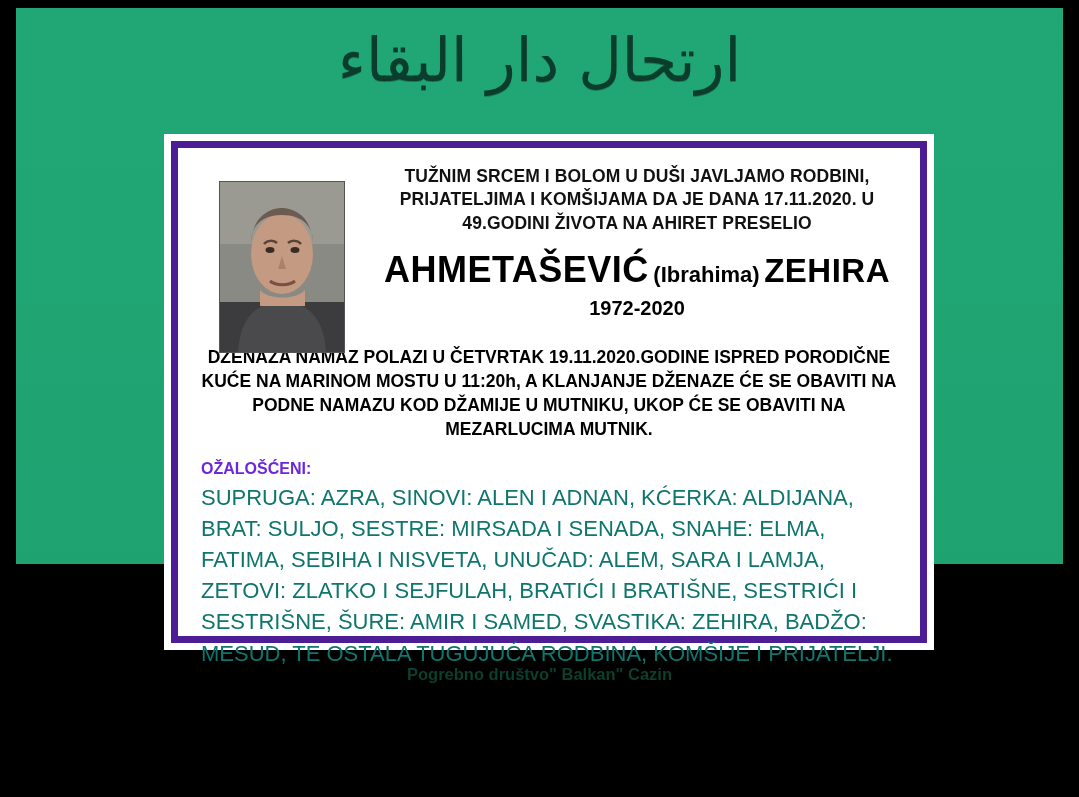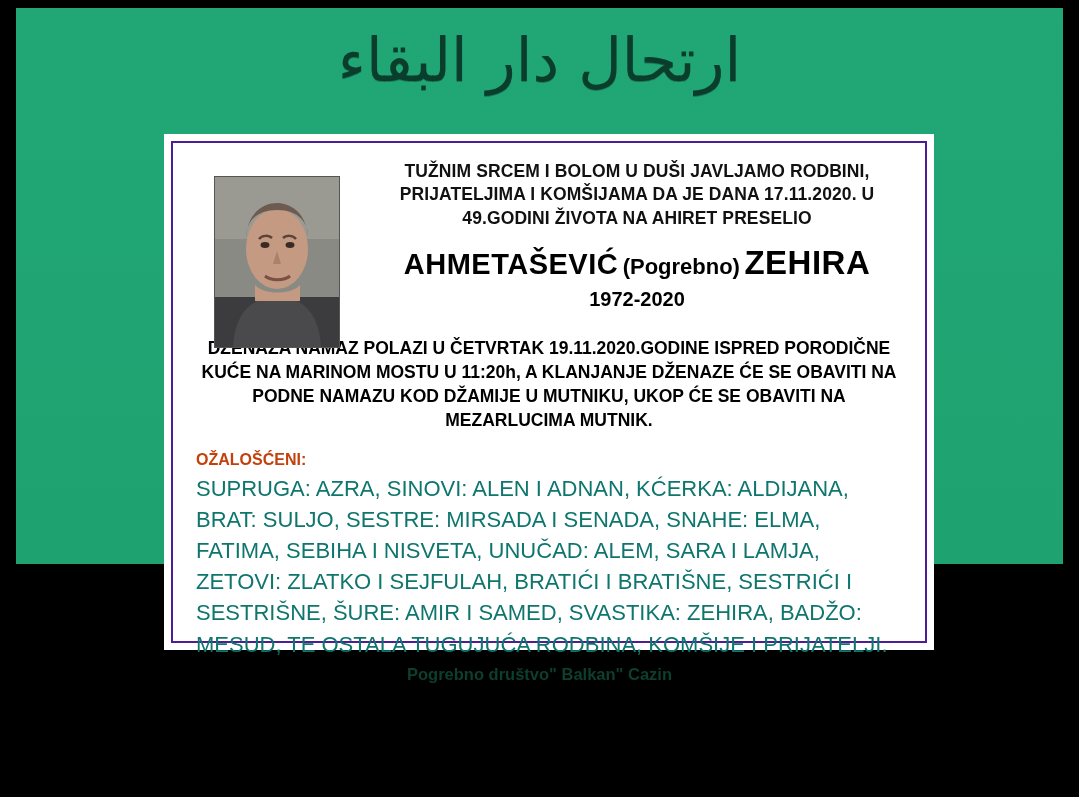--- a/index.html
+++ b/index.html
@@ -55,21 +55,21 @@
     top: 126px;
     width: 770px;
     height: 516px;
     background: #ffffff;
     padding: 7px;
     box-sizing: border-box;
   }
   .notice-inner-border {
     width: 100%;
     height: 100%;
-    border: 2px solid #4c1d95;
+    border: 7px solid #4c1d95;
     box-sizing: border-box;
     padding: 7px 9px 9px 9px;
     background: #ffffff;
   }
 
   .notice-body {
     position: relative;
     width: 100%;
     height: 100%;
     box-sizing: border-box;
@@ -101,21 +101,21 @@
   }
 
   .name-line {
     text-align: center;
     padding-left: 176px;
     margin-top: 14px;
     color: #000;
     white-space: nowrap;
   }
   .name-surname {
-    font-size: 29px;
+    font-size: 36px;
     font-weight: 700;
     letter-spacing: 0.5px;
   }
   .name-father {
     font-size: 22px;
     font-weight: 700;
   }
   .name-given {
     font-size: 33px;
     font-weight: 700;
@@ -136,21 +136,21 @@
     font-size: 17.5px;
     font-weight: 700;
     line-height: 1.36;
     color: #000;
   }
 
   .mourners-label {
     margin: 18px 0 0 14px;
     font-size: 16px;
     font-weight: 600;
-    color: #c2410c;
+    color: #6d28d9;
     text-align: left;
   }
 
   .mourners-text {
     margin: 4px 14px 0 14px;
     font-size: 22px;
     font-weight: 400;
     line-height: 1.42;
     color: #0f766e;
     text-align: left;
@@ -222,21 +222,21 @@
               <path d="M62 74 L58 87 L66 87 Z" fill="#ab816b"></path>
               <path d="M50 99 C56 104 69 104 75 99" stroke="#7a4f44" stroke-width="3" fill="none"></path>
               <path d="M40 108 C48 118 77 118 85 108 L85 124 L40 124 Z" fill="#c49a83"></path>
             </svg>
           </div>
 
           <div class="headline">TUŽNIM SRCEM I BOLOM U DUŠI JAVLJAMO RODBINI, PRIJATELJIMA I KOMŠIJAMA DA JE DANA 17.11.2020. U 49.GODINI ŽIVOTA NA AHIRET PRESELIO</div>
 
           <div class="name-line">
             <span class="name-surname">AHMETAŠEVIĆ</span>
-            <span class="name-father">(Pogrebno)</span>
+            <span class="name-father">(Ibrahima)</span>
             <span class="name-given">ZEHIRA</span>
           </div>
 
           <div class="years">1972-2020</div>
 
           <div class="funeral-info">DŽENAZA NAMAZ POLAZI U ČETVRTAK 19.11.2020.GODINE ISPRED PORODIČNE KUĆE NA MARINOM MOSTU U 11:20h, A KLANJANJE DŽENAZE ĆE SE OBAVITI NA PODNE NAMAZU KOD DŽAMIJE U MUTNIKU, UKOP ĆE SE OBAVITI NA MEZARLUCIMA MUTNIK.</div>
 
           <div class="mourners-label">OŽALOŠĆENI:</div>
 
           <div class="mourners-text">SUPRUGA: AZRA, SINOVI: ALEN I ADNAN, KĆERKA: ALDIJANA, BRAT: SULJO, SESTRE: MIRSADA I SENADA, SNAHE: ELMA, FATIMA, SEBIHA I NISVETA, UNUČAD: ALEM, SARA I LAMJA, ZETOVI: ZLATKO I SEJFULAH, BRATIĆI I BRATIŠNE, SESTRIĆI I SESTRIŠNE, ŠURE: AMIR I SAMED, SVASTIKA: ZEHIRA, BADŽO: MESUD, TE OSTALA TUGUJUĆA RODBINA, KOMŠIJE I PRIJATELJI.</div>

